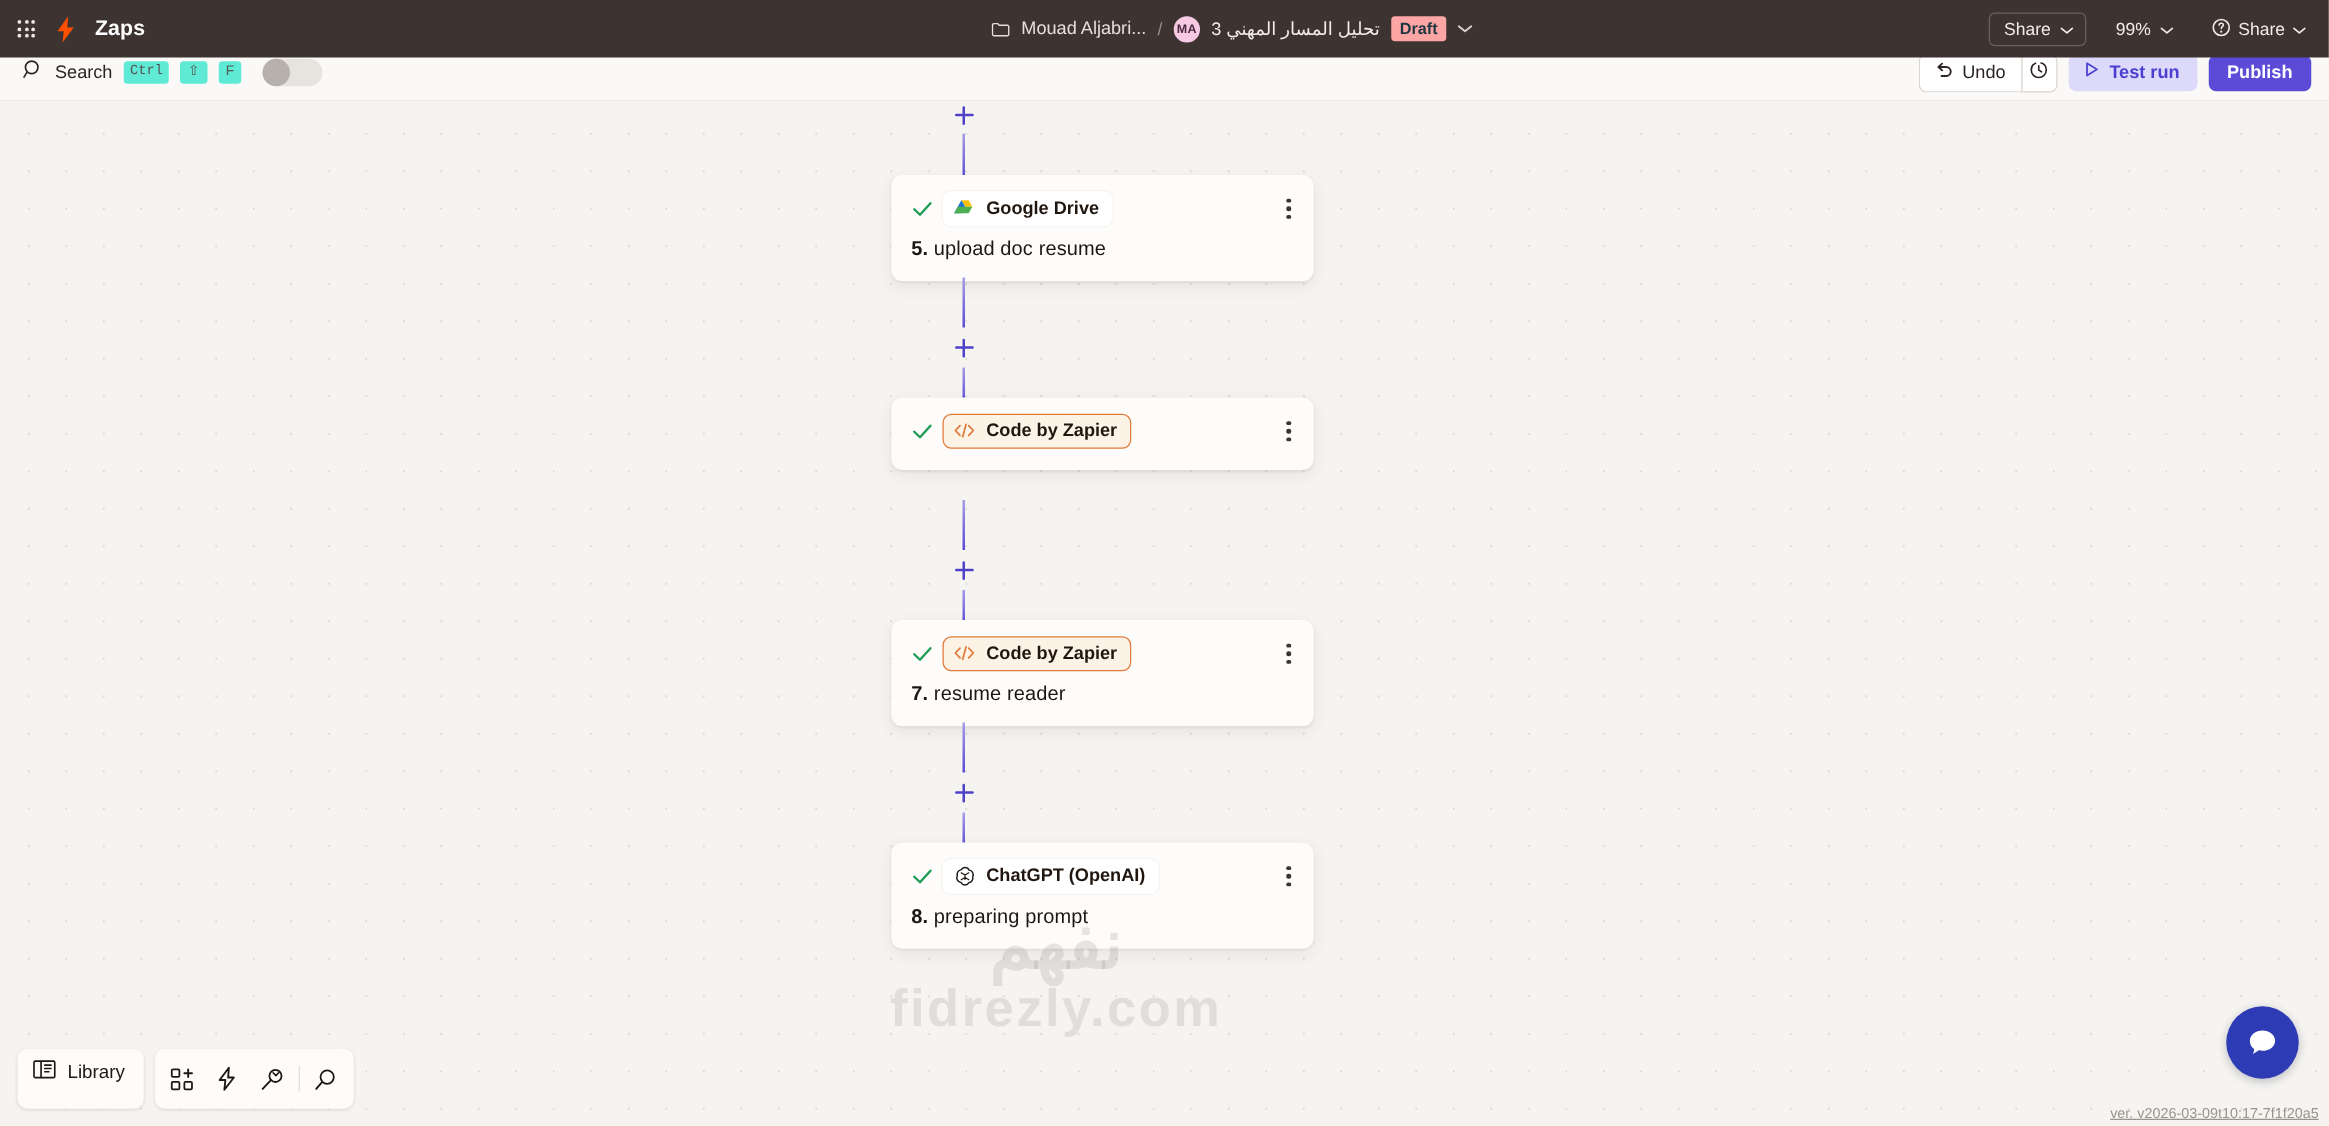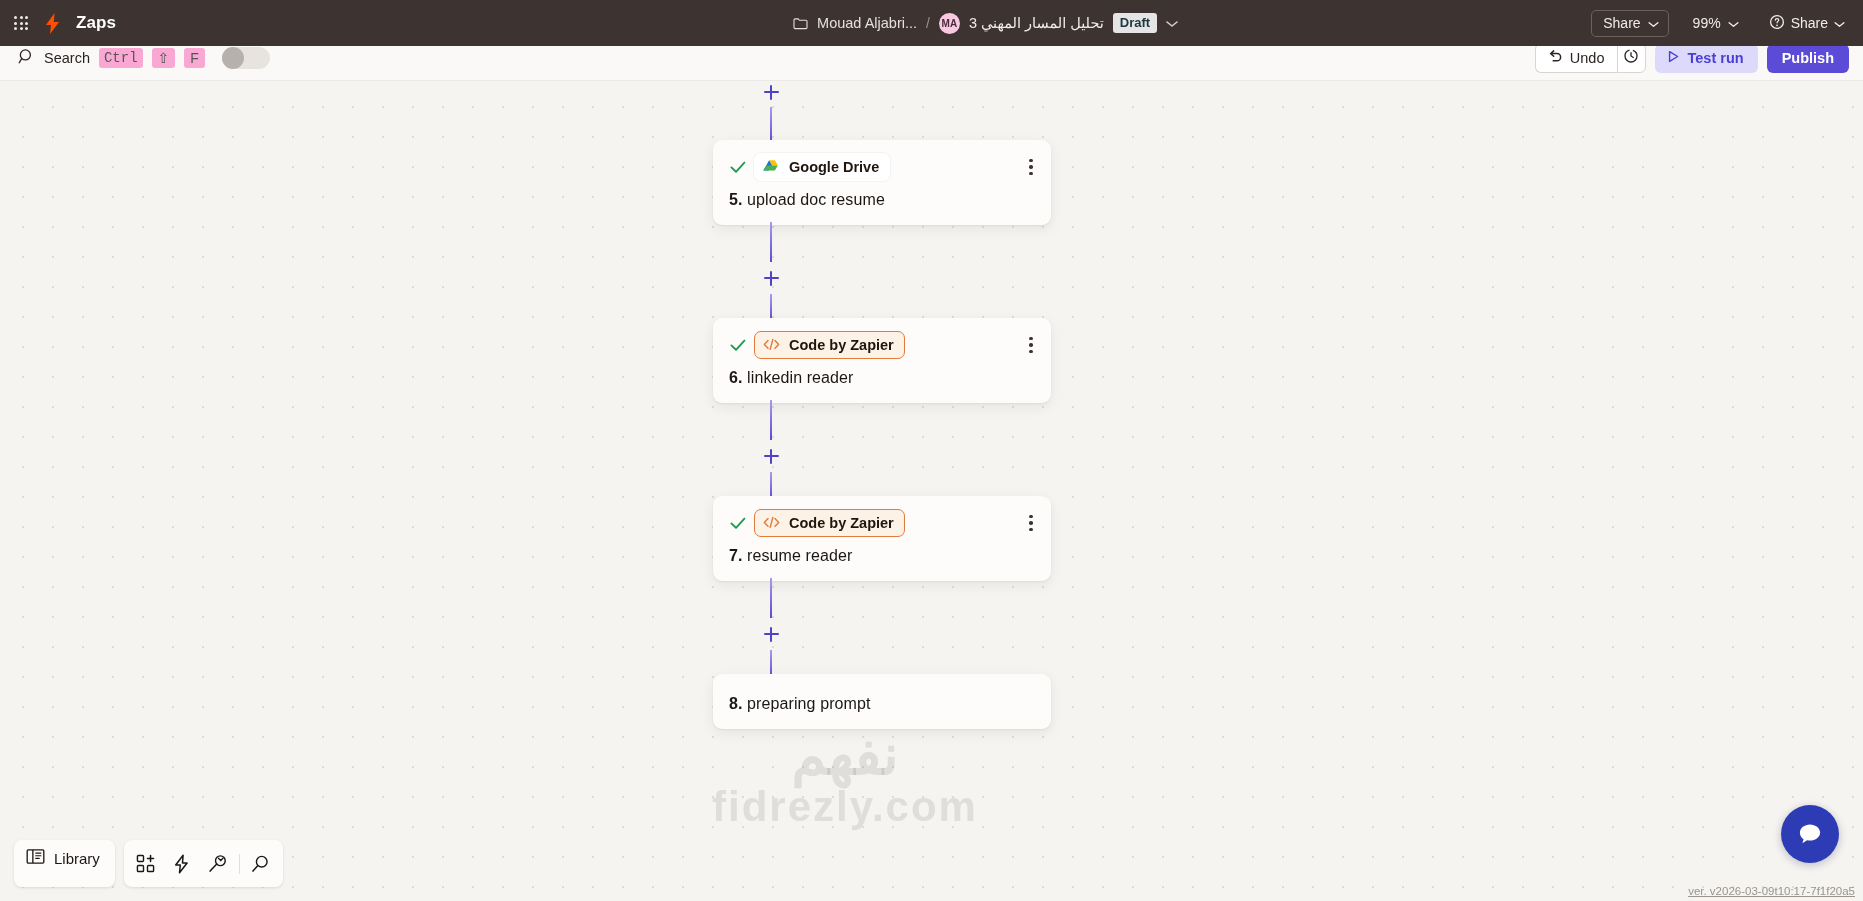--- a/index.html
+++ b/index.html
@@ -34,21 +34,21 @@
   .crumb-sep { color: #9c908a; font-size: 14px; }
   .avatar-sm {
     width: 21px; height: 21px; border-radius: 50%;
     background: #f7c9e3; color: #4a2a3c;
     font-size: 10px; font-weight: 700;
     display: flex; align-items: center; justify-content: center;
     letter-spacing: .2px;
   }
   .zap-title { color: #f2ece8; font-size: 14.5px; white-space: nowrap; direction: rtl; unicode-bidi: embed; }
   .draft-badge {
-    background: #e5e5e5; color: #1d3640;
+    background: #fca5a5; color: #1d3640;
     font-size: 13px; font-weight: 600;
     padding: 2px 7px 3px; border-radius: 3px; white-space: nowrap;
   }
   .caret { display: inline-block; }
 
   .tb-right { display: flex; align-items: center; gap: 0px; padding-right: 12px; }
   .share-btn {
     display: flex; align-items: center; gap: 7px;
     border: 1px solid #6d605b; border-radius: 5px;
     padding: 4px 9px 5px 11px; color: #f2ece8; font-size: 14px;
@@ -63,22 +63,22 @@
     width: 1863px; height: 45px;
     background: #faf9f7;
     border-top-left-radius: 10px; border-top-right-radius: 10px;
     display: flex; align-items: center;
     z-index: 35;
     border-bottom: 1px solid #eceae6;
   }
   .search-zone { display: flex; align-items: center; gap: 9px; padding-left: 18px; }
   .search-text { color: #2b2422; font-size: 14.5px; }
   .kbd {
-    background: #f9a8d4; color: #555; border-radius: 3px;
-    font-family: "Liberation Mono", monospace; font-size: 14px;
+    background: #5eead4; color: #555; border-radius: 3px;
+    font-family: "Liberation Mono", monospace; font-size: 11px;
     padding: 2px 5px; line-height: 1.2;
   }
   .kbd.sq { padding: 2px 6px; font-family: "Liberation Sans", sans-serif; }
   .avatar-pill {
     margin-left: 8px; height: 22px; width: 48px;
     background: #e7e4e0; border-radius: 11px; position: relative;
   }
   .avatar-pill::before {
     content: ""; position: absolute; left: 0; top: 0;
     width: 22px; height: 22px; border-radius: 50%; background: #b6b1ac;
@@ -393,24 +393,20 @@
               </svg>
           </span>
           <span class="app-name code">Code by Zapier</span>
         </span>
         <span class="kebab">
             <i></i>
             <i></i>
             <i></i>
           </span>
       </div>
-      <div class="card-title">
-        <b>6.</b>
-        <span>linkedin reader</span>
-      </div>
     </div>
 
     <div class="conn" style="top:319px; height:100px;">
       <div class="conn-line" style="top:0; height:40px;"></div>
       <div class="plus" style="top:45px;"></div>
       <div class="conn-line" style="top:72px; height:28px;"></div>
     </div>
 
     <div class="card" style="top:415px;">
       <div class="card-head">
@@ -439,20 +435,41 @@
       </div>
     </div>
 
     <div class="conn" style="top:497px; height:100px;">
       <div class="conn-line" style="top:0; height:40px;"></div>
       <div class="plus" style="top:45px;"></div>
       <div class="conn-line" style="top:72px; height:28px;"></div>
     </div>
 
     <div class="card" style="top:593px;">
+      <div class="card-head">
+        <span class="check">
+          <svg width="16" height="13" viewBox="0 0 16 13">
+              <path d="M1.4 6.4l4.6 4.4L14.4 1.6" fill="none" stroke="#1f9b54" stroke-width="1.9" stroke-linecap="round" stroke-linejoin="round"></path>
+            </svg>
+        </span>
+        <span class="app-pill">
+          <span class="app-ico">
+            <svg width="18" height="18" viewBox="0 0 20 20">
+                <path d="M10 2.2a4 4 0 0 1 3.7 2.4 4 4 0 0 1 3.1 5.9 4 4 0 0 1-3.3 5.2A4 4 0 0 1 10 17.8a4 4 0 0 1-3.7-2.4 4 4 0 0 1-3.1-5.9 4 4 0 0 1 3.3-5.2A4 4 0 0 1 10 2.2z" fill="none" stroke="#1d1714" stroke-width="1.25" stroke-linejoin="round"></path>
+                <path d="M6.6 6.9L10 8.8l3.4-1.9M10 8.8v4M6.6 13.1L10 11.2l3.4 1.9" fill="none" stroke="#1d1714" stroke-width="1.05" stroke-linecap="round" stroke-linejoin="round"></path>
+              </svg>
+          </span>
+          <span class="app-name">ChatGPT (OpenAI)</span>
+        </span>
+        <span class="kebab">
+            <i></i>
+            <i></i>
+            <i></i>
+          </span>
+      </div>
       <div class="card-title">
         <b>8.</b>
         <span>preparing prompt</span>
       </div>
     </div>
 
   </div>
 </div>
 
 <div class="dock">

